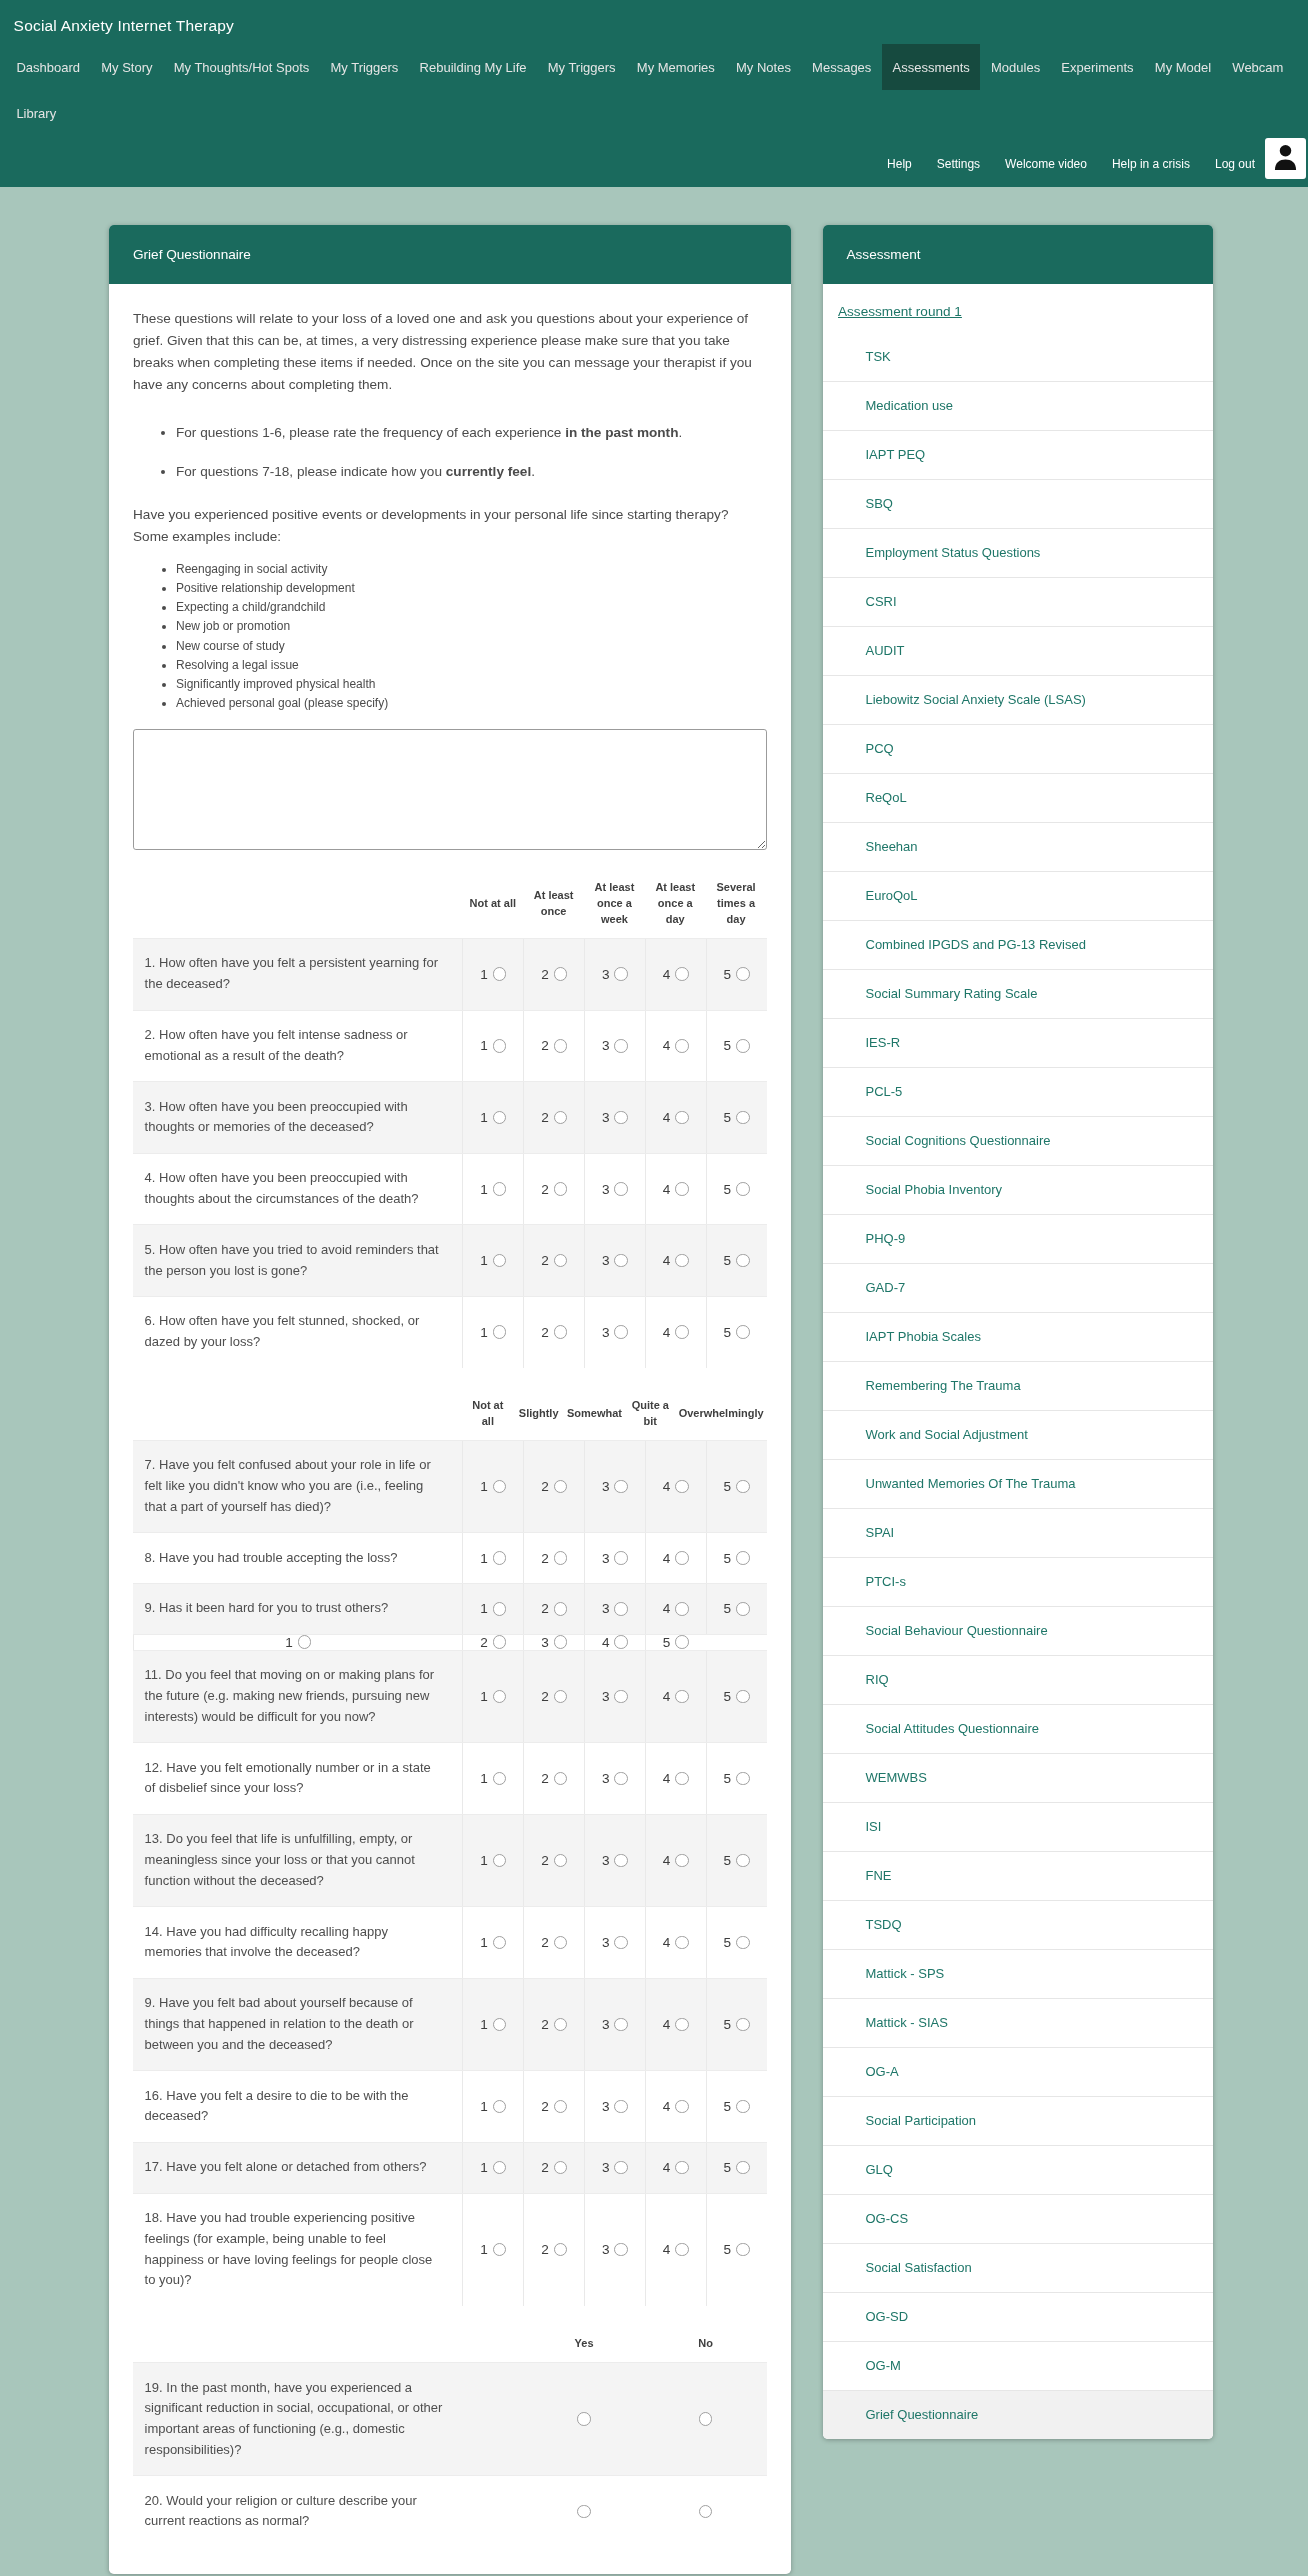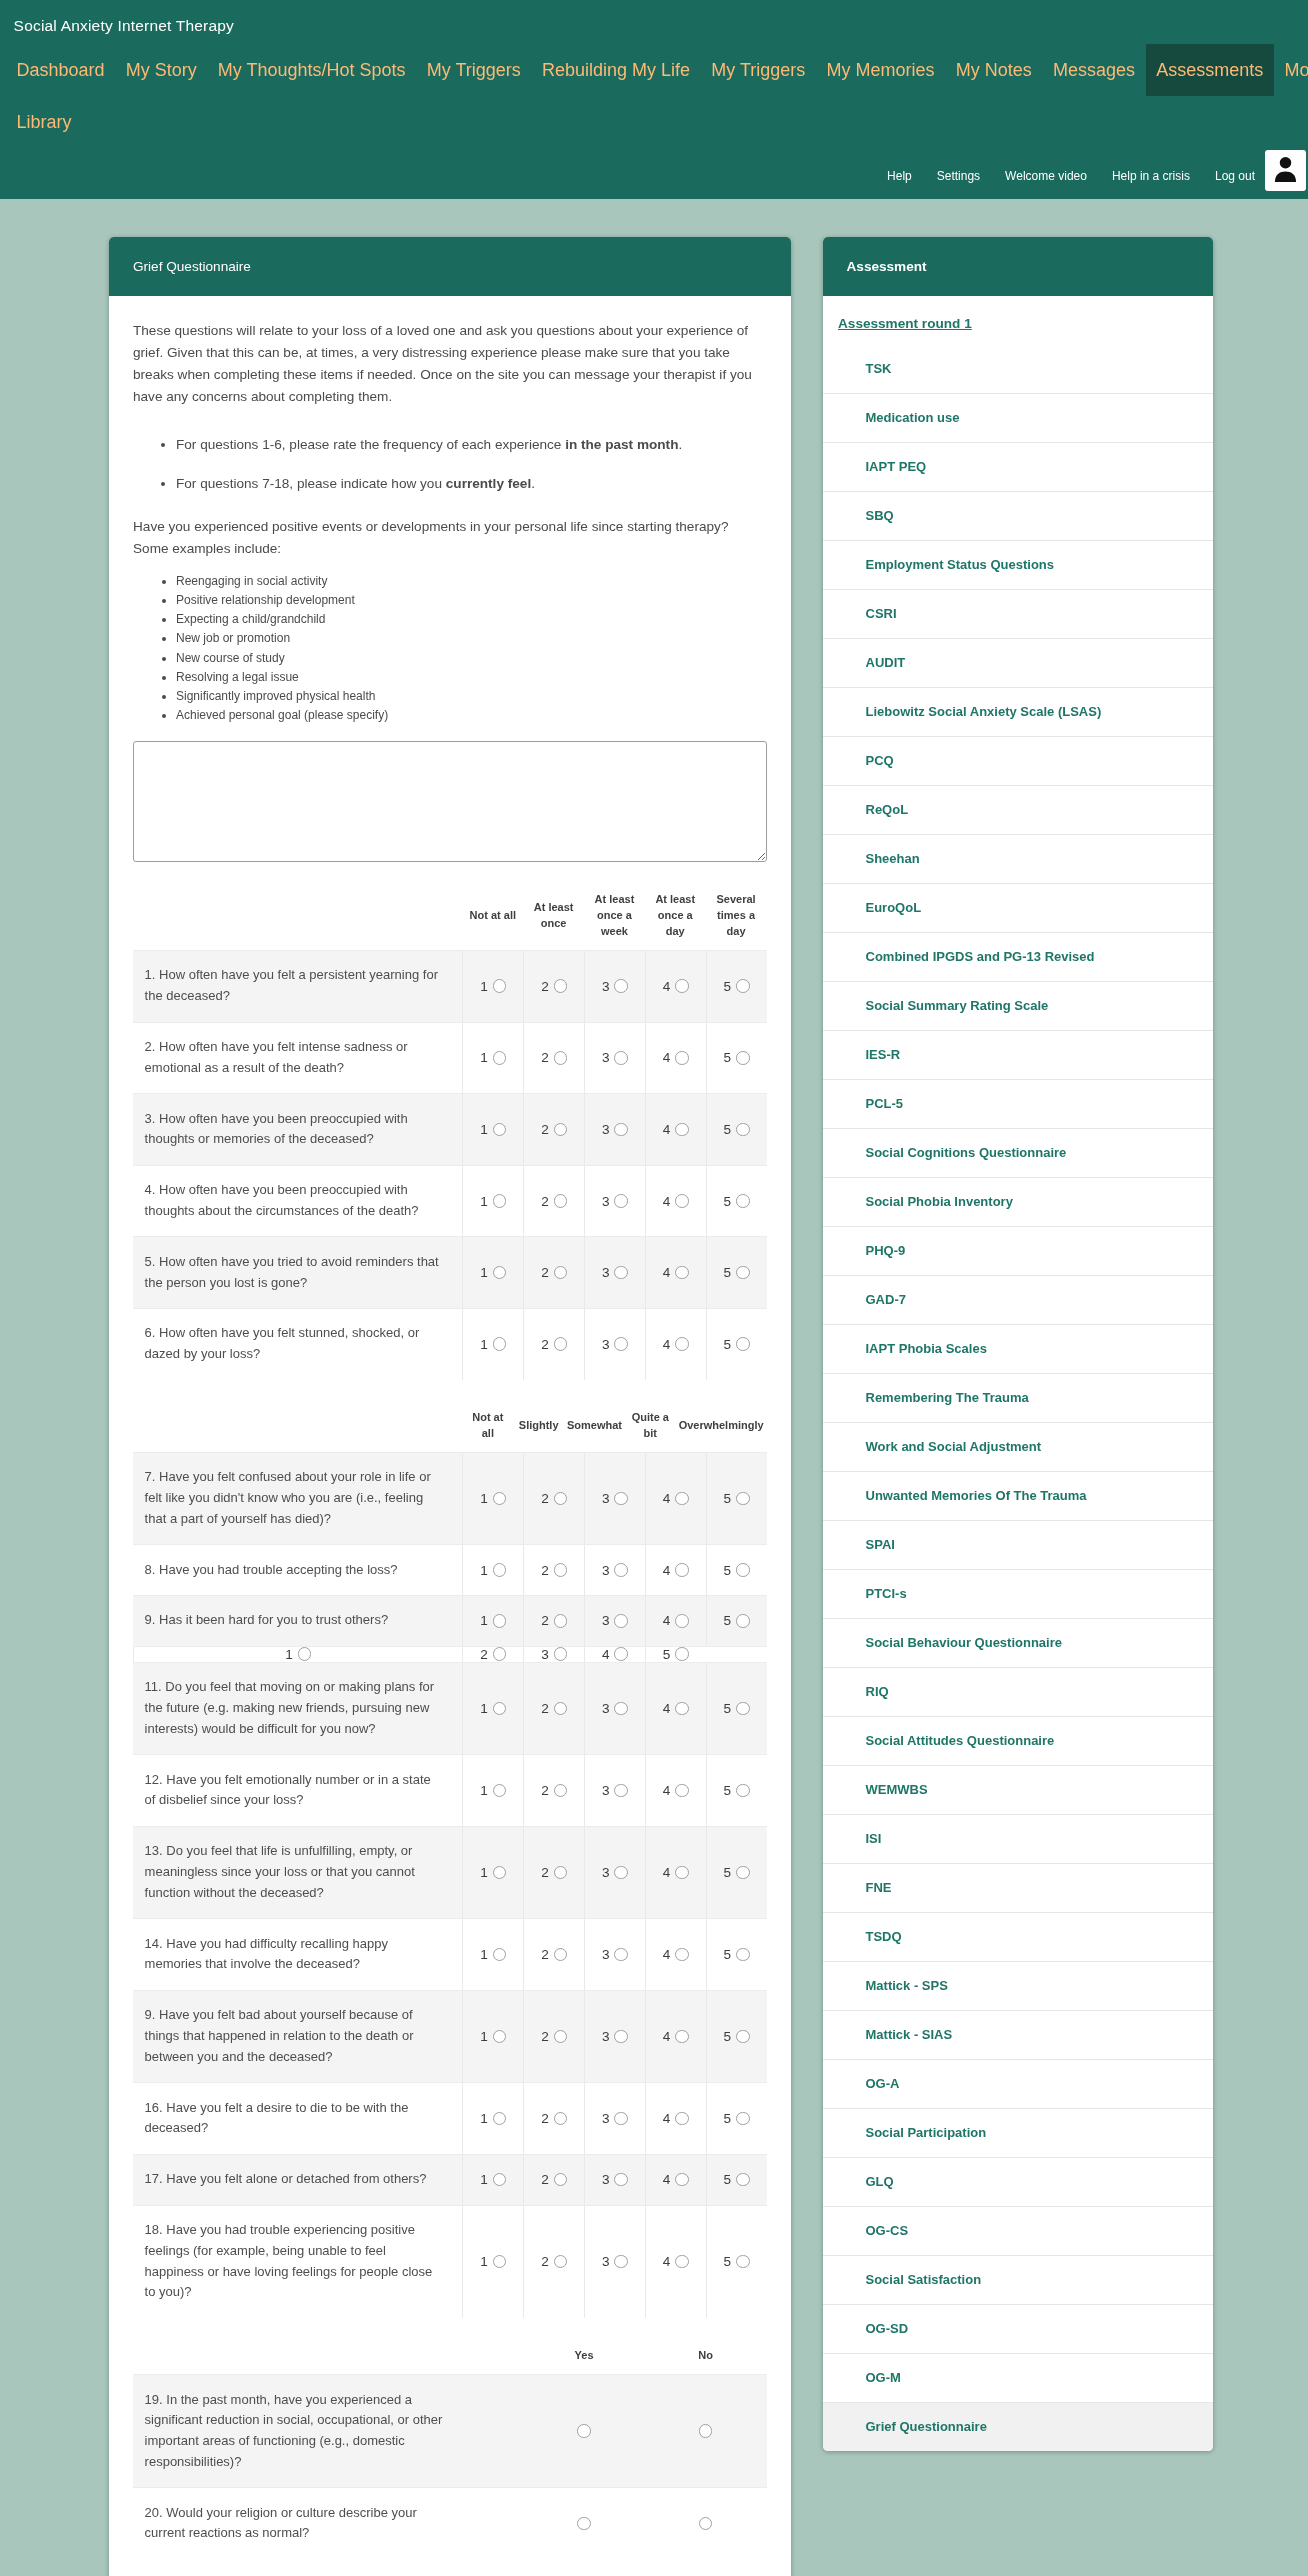--- a/index.html
+++ b/index.html
@@ -7,32 +7,32 @@
   body {
     width:1309px;
     font-family:"Liberation Sans","DejaVu Sans",sans-serif;
     color:#4c4c4c;
   }
 
   
   .site-header { background:#1a6a5d; position:relative; padding:0 0 0 0; }
   .site-title { color:#ffffff; font-size:15.5px; padding:16.5px 19.4px 9.7px 13.6px; letter-spacing:0.2px; }
   .nav-row { display:flex; flex-wrap:nowrap; align-items:stretch; padding:0 5.8px; }
-  .nav-item { color:#fdba74; font-size:18px; padding:15.5px 10.6px; cursor:pointer; white-space:nowrap; }
+  .nav-item { color:#e5e5e5; font-size:13px; padding:15.5px 10.6px; cursor:pointer; white-space:nowrap; }
   .nav-item.active { background:#164a3f; }
   .utility-bar { display:flex; justify-content:flex-end; align-items:center; padding:17.4px 54px 15.5px 0; position:relative; }
   .utility-link { color:#ffffff; font-size:12px; margin-left:25px; cursor:pointer; }
   .avatar { position:absolute; right:2.9px; bottom:7.7px; width:41px; height:41px; background:#ffffff; border-radius:2.9px; display:flex; align-items:center; justify-content:center; cursor:pointer; }
 
   
   .page { display:flex; align-items:flex-start; gap:32px; padding:38px 96px 13.6px 109px; }
   .card { background:#ffffff; border-radius:4.8px; box-shadow:0 1px 4.8px rgba(0,0,0,.28); }
   .card-header { background:#1a6a5d; color:#ffffff; font-size:13.6px; padding:22px 24px; border-radius:4.8px 4.8px 0 0; }
   .main-card { width:719px; }
-  .side-card { width:412px;font-weight:bold; }
+  .side-card { width:412px; }
 
   
   .card-body { padding:24px 24px 27px 24px; }
   .intro { font-size:13.6px; line-height:1.62; color:#4b4b4b; }
   .instructions { margin:29px 0 5.8px 43px; list-style:disc; }
   .instructions li { font-size:13.6px; margin-bottom:24px; color:#4b4b4b; }
   .instructions b { font-weight:bold; }
   .prompt { margin-top:25px; font-size:13.6px; line-height:1.62; color:#4b4b4b; }
   .events { margin:11.6px 0 0 43px; list-style:disc; }
   .events li { font-size:12px; line-height:1.6; color:#4b4b4b; }

